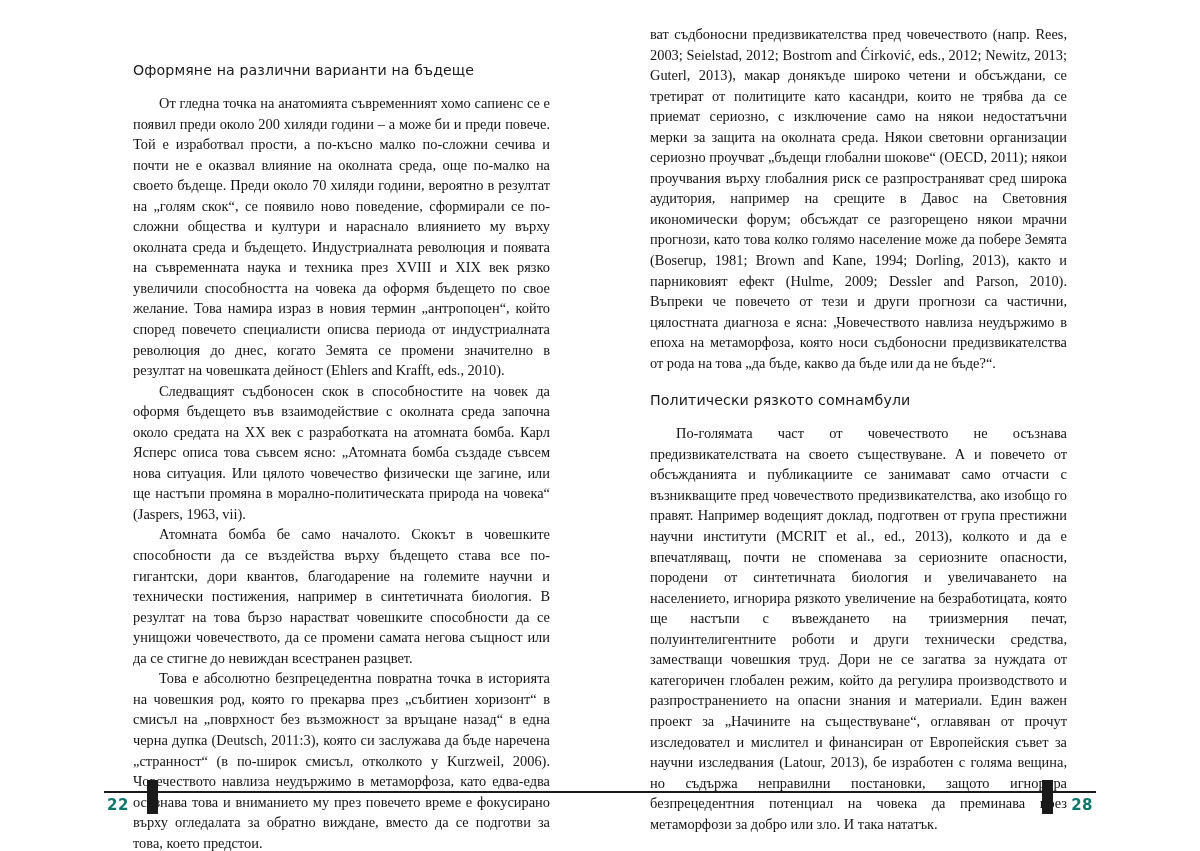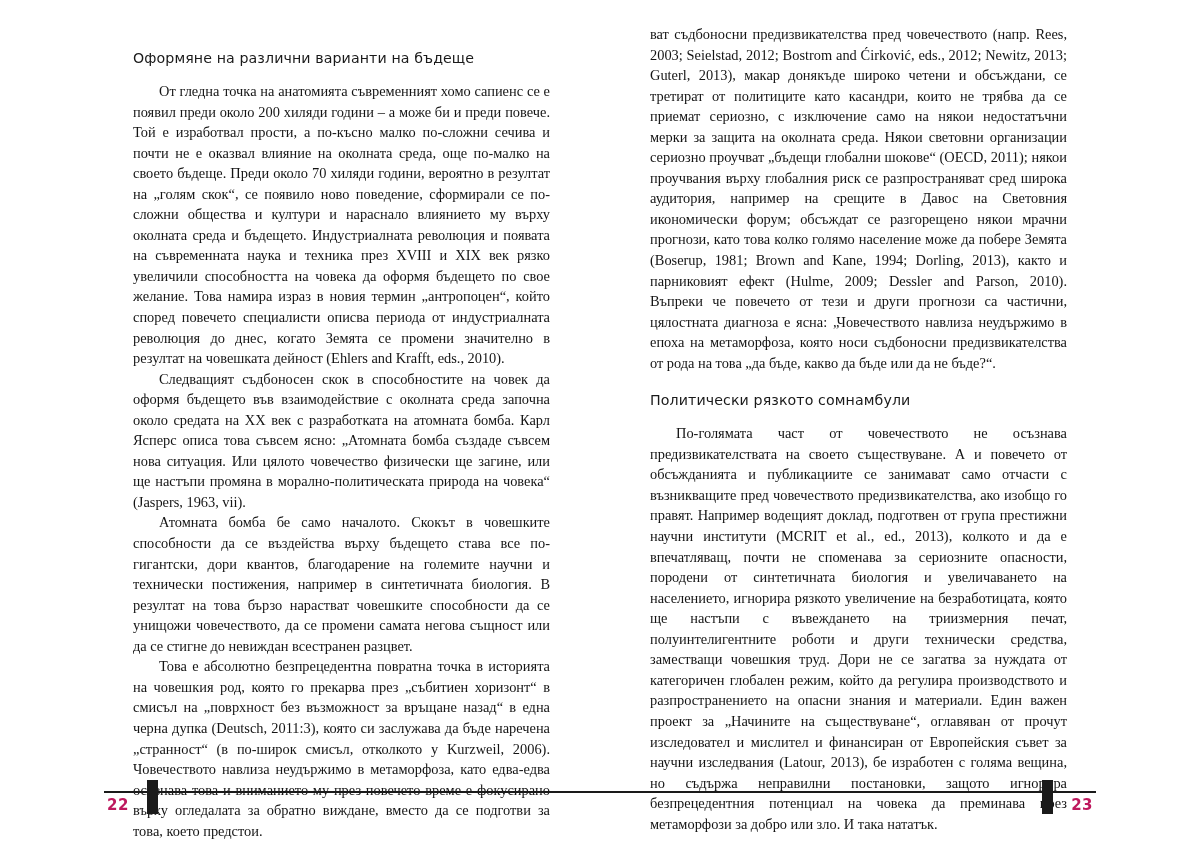--- a/index.html
+++ b/index.html
@@ -19,21 +19,21 @@
     width: 1200px;
     height: 851px;
     display: flex;
   }
   .page {
     position: relative;
     width: 600px;
     height: 851px;
     box-sizing: border-box;
   }
-  .page-left  { padding: 48px 50px 0 133px; }
+  .page-left  { padding: 60px 50px 0 133px; }
   .page-right { padding: 24px 133px 0 50px; }
 
   .textcol {
     width: 417px;
     position: relative;
   }
   .page-right .textcol { width: 417px; }
 
   p.para {
     margin: 0;
@@ -85,21 +85,21 @@
   }
   .page-left .tick  { left: 147px; }
   .page-right .tick { right: 147px; }
 
   .pagenum {
     position: absolute;
     top: 5px;
     font-family: "DejaVu Sans", sans-serif;
     font-weight: 700;
     font-size: 15px;
-    color: #be185d;
+    color: #0f766e;
     letter-spacing: 0.5px;
   }
   .page-left .pagenum  { left: 107px; }
   .page-right .pagenum { right: 107px; }
 </style>
 </head>
 <body>
 
 <div class="spread">
 
@@ -135,17 +135,17 @@
       <h2 class="sect">Политически рязкото сомнамбули</h2>
       <div class="sp-after-head"></div>
 
       <p class="para">По-голямата част от човечеството не осъзнава предизвикателствата на своето съществуване. А и повечето от обсъжданията и публикациите се занимават само отчасти с възникващите пред човечеството предизвикателства, ако изобщо го правят. Например водещият доклад, подготвен от група престижни научни институти (MCRIT et al., ed., 2013), колкото и да е впечатляващ, почти не споменава за сериозните опасности, породени от синтетичната биология и увеличаването на населението, игнорира рязкото увеличение на безработицата, която ще настъпи с въвеждането на триизмерния печат, полуинтелигентните роботи и други технически средства, заместващи човешкия труд. Дори не се загатва за нуждата от категоричен глобален режим, който да регулира производството и разпространението на опасни знания и материали. Един важен проект за „Начините на съществуване“, оглавяван от прочут изследовател и мислител и финансиран от Европейския съвет за научни изследвания (Latour, 2013), бе изработен с голяма вещина, но съдържа неправилни постановки, защото игнорира безпрецедентния потенциал на човека да преминава през метаморфози за добро или зло. И така нататък.</p>
 
     </div>
 
     <div class="footer">
       <div class="rule"></div>
       <div class="tick"></div>
-      <div class="pagenum">23</div>
+      <div class="pagenum">28</div>
     </div>
   </div>
 
 </div>
 
 </body></html>

